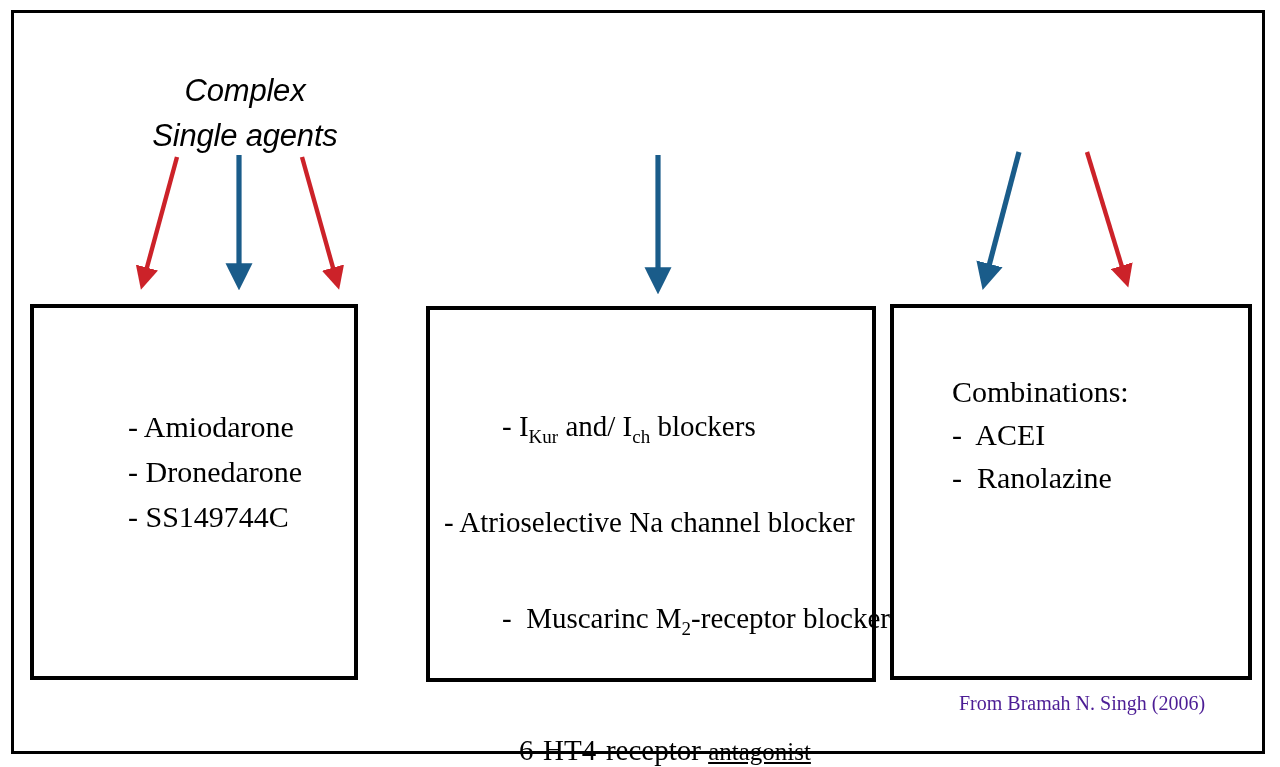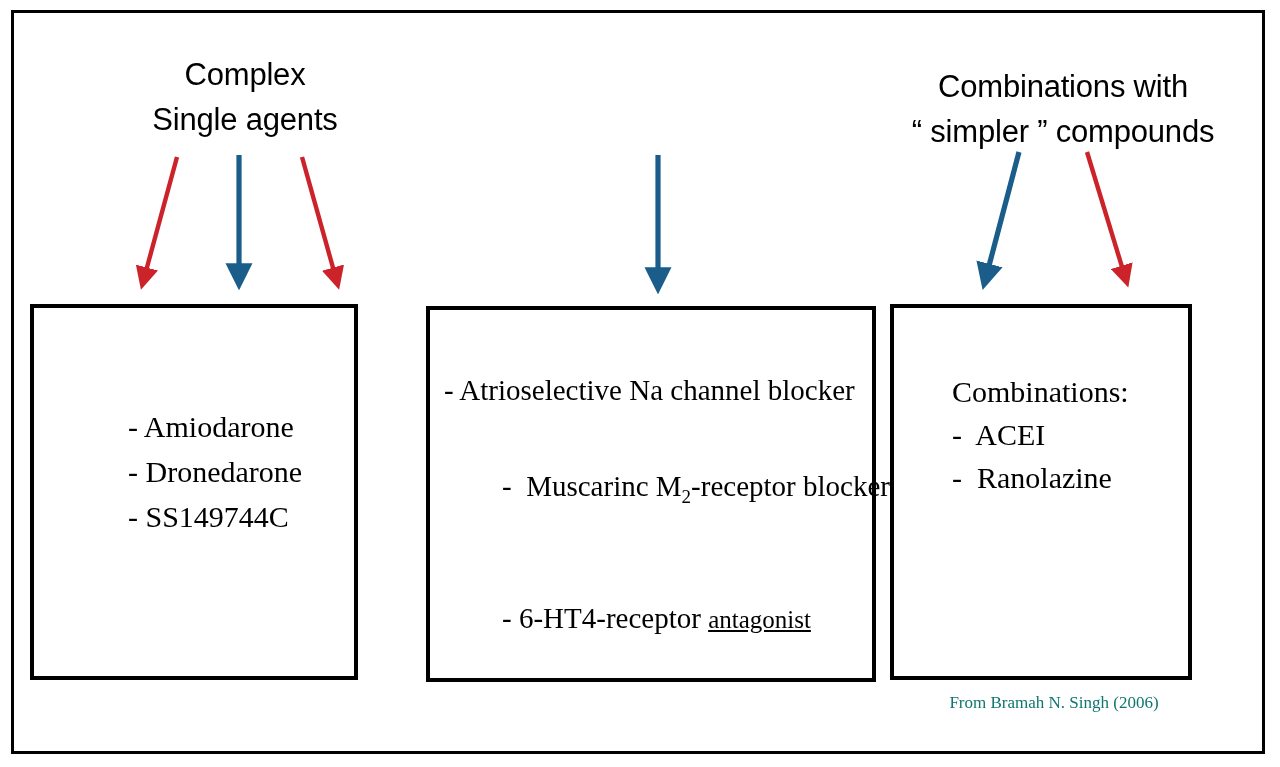--- a/index.html
+++ b/index.html
@@ -35,21 +35,21 @@
   .column-heading {
     position: absolute;
     text-align: center;
     font-family: "Liberation Sans", sans-serif;
     font-size: 31px;
     line-height: 45px;
     color: #000000;
     white-space: pre-line;
     letter-spacing: -0.2px;
   }
-  #heading-complex   { left: 75px;  top: 52px;  width: 340px; }
+  #heading-complex   { left: 75px;  top: 68px;  width: 340px; font-style: italic; }
   #heading-atrial    { left: 490px; top: 64px;  width: 330px; }
   #heading-combos    { left: 880px; top: 64px;  width: 366px; }
 
   
   #arrow-layer {
     position: absolute;
     left: 0;
     top: 0;
     width: 1280px;
     height: 767px;
@@ -60,21 +60,21 @@
   .content-box {
     position: absolute;
     border: 4px solid #000000;
     box-sizing: border-box;
     background: #ffffff;
     font-family: "Liberation Serif", serif;
     color: #000000;
   }
   #box-single-agents { left: 30px;  top: 304px; width: 328px; height: 376px; }
   #box-atrial        { left: 426px; top: 306px; width: 450px; height: 376px; }
-  #box-combinations  { left: 890px; top: 304px; width: 302px; height: 376px; }
+  #box-combinations  { left: 890px; top: 304px; width: 362px; height: 376px; }
 
   .box-lines {
     position: absolute;
     left: 0;
     right: 0;
   }
   #box-single-agents .box-lines { top: 96px;  padding-left: 94px; }
   #box-atrial .box-lines        { top: 62px;  padding-left: 14px; }
   #box-combinations .box-lines  { top: 62px;  padding-left: 58px; }
 
@@ -89,41 +89,39 @@
   .sub {
     font-size: 19px;
     vertical-align: sub;
     line-height: 0;
   }
   .small-word { font-size: 25px; text-decoration: underline; }
 
   
   #attribution {
     position: absolute;
-    left: 880px;
+    left: 908px;
     top: 688px;
     width: 348px;
     text-align: center;
     font-family: "Liberation Serif", serif;
-    font-size: 17px;
+    font-size: 20px;
     line-height: 30px;
-    color: #0f766e;
+    color: #4c1d95;
   }
 </style>
 </head>
 <body>
 
 <div id="figure">
 
   <div id="outer-frame"></div>
 
   <div class="column-heading" id="heading-complex">Complex
 Single agents</div>
-  <div class="column-heading" id="heading-combos">Combinations with
-“ simpler ” compounds</div>
 
   <svg id="arrow-layer" viewBox="0 0 1280 767">
     <defs>
       <marker id="head-red" markerWidth="5.2" markerHeight="5.2" refX="3.4" refY="2.6" orient="auto" markerUnits="strokeWidth">
         <path d="M0,0 L5.2,2.6 L0,5.2 z" fill="#cc2229"></path>
       </marker>
       <marker id="head-blue" markerWidth="5.2" markerHeight="5.2" refX="3.4" refY="2.6" orient="auto" markerUnits="strokeWidth">
         <path d="M0,0 L5.2,2.6 L0,5.2 z" fill="#1a5c8a"></path>
       </marker>
     </defs>
@@ -142,20 +140,23 @@
     <div class="box-lines">
       <div class="box-line">- Amiodarone</div>
       <div class="box-line">- Dronedarone</div>
       <div class="box-line">- SS149744C</div>
     </div>
   </div>
 
   <div class="content-box" id="box-atrial">
     <div class="box-lines">
 
+      <div class="box-line">
+        <span>- I</span><span class="sub">Kur</span><span> and/ I</span><span class="sub">ch</span><span> blockers</span>
+      </div>
 
       <div class="box-line">- Atrioselective Na channel blocker</div>
 
       <div class="box-line">
         <span>-  Muscarinc M</span><span class="sub">2</span><span>-receptor blocker</span>
       </div>
 
       <div class="box-line">
         <span>- 6-HT4-receptor </span><span class="small-word">antagonist</span>
       </div>

